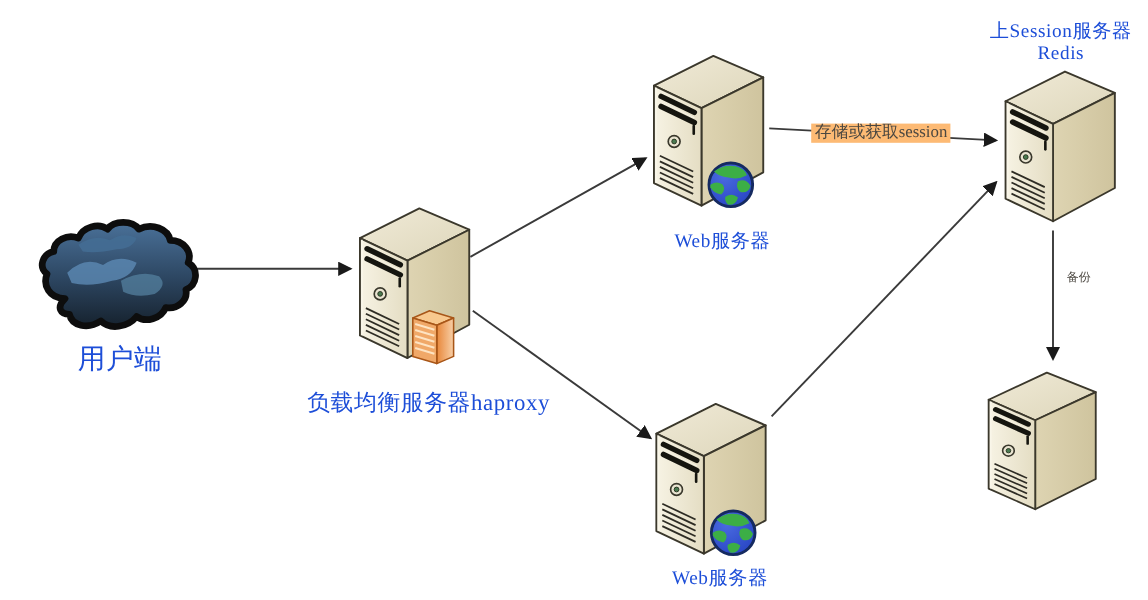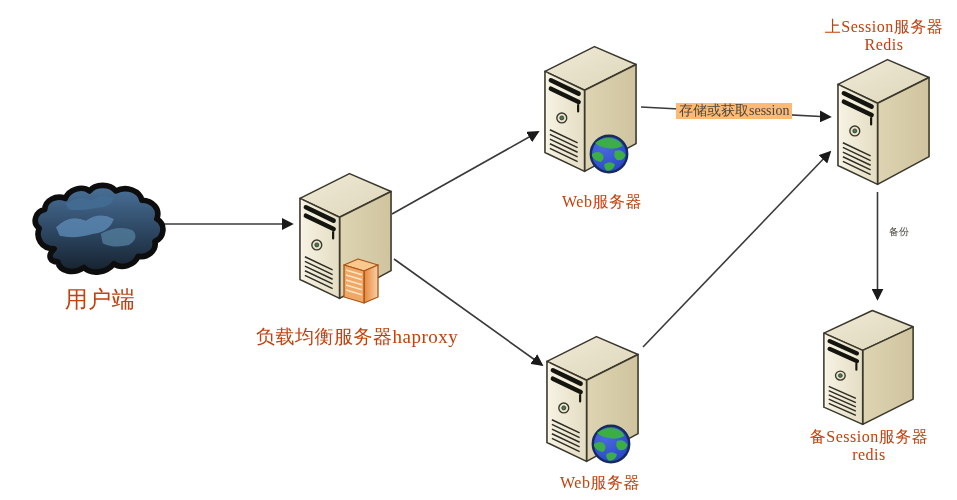--- a/index.html
+++ b/index.html
@@ -5,21 +5,21 @@
   html,body{margin:0;padding:0;background:#fff;}
   .stage{
     position:relative;width:957px;height:500px;background:#ffffff;overflow:hidden;
     font-family:"Liberation Serif","DejaVu Serif",serif;
   }
   .layer{position:absolute;left:0;top:0;width:957px;height:500px;}
   .node{position:absolute;}
   .node svg{display:block;}
   .overlay-icon{position:absolute;}
   .lbl{
-    position:absolute;text-align:center;color:#c2410c;
+    position:absolute;text-align:center;color:#1d4ed8;
     font-size:16px;line-height:1.15;letter-spacing:.5px;white-space:nowrap;
   }
   .lbl .l2{display:block;}
   .edge-lbl{
     position:absolute;text-align:center;color:#4b4740;background:#fdba74;
     font-size:14px;line-height:1;padding:1px 3px;white-space:nowrap;
   }
   .hidden-defs{position:absolute;width:0;height:0;overflow:hidden;}
 </style>
 </head>
@@ -170,21 +170,17 @@
     <svg width="99" height="135" viewBox="0 0 100 135">
       <use href="#sym-server"></use>
     </svg>
   </div>
 
   <div class="node" style="left:820px;top:306px;width:97px;height:122px;">
     <svg width="97" height="122" viewBox="0 0 100 135" preserveAspectRatio="none">
       <use href="#sym-server"></use>
     </svg>
   </div>
-  <div class="lbl" style="left:803px;top:428px;width:132px;">
-    <span class="l2">备Session服务器</span>
-    <span class="l2">redis</span>
-  </div>
 
   <div class="edge-lbl" style="left:676px;top:103px;"><span>存储或获取session</span></div>
   <div class="edge-lbl" style="left:886px;top:226px;font-size:10px;background:transparent;"><span>备份</span></div>
 
 </div>
 
 </body></html>

